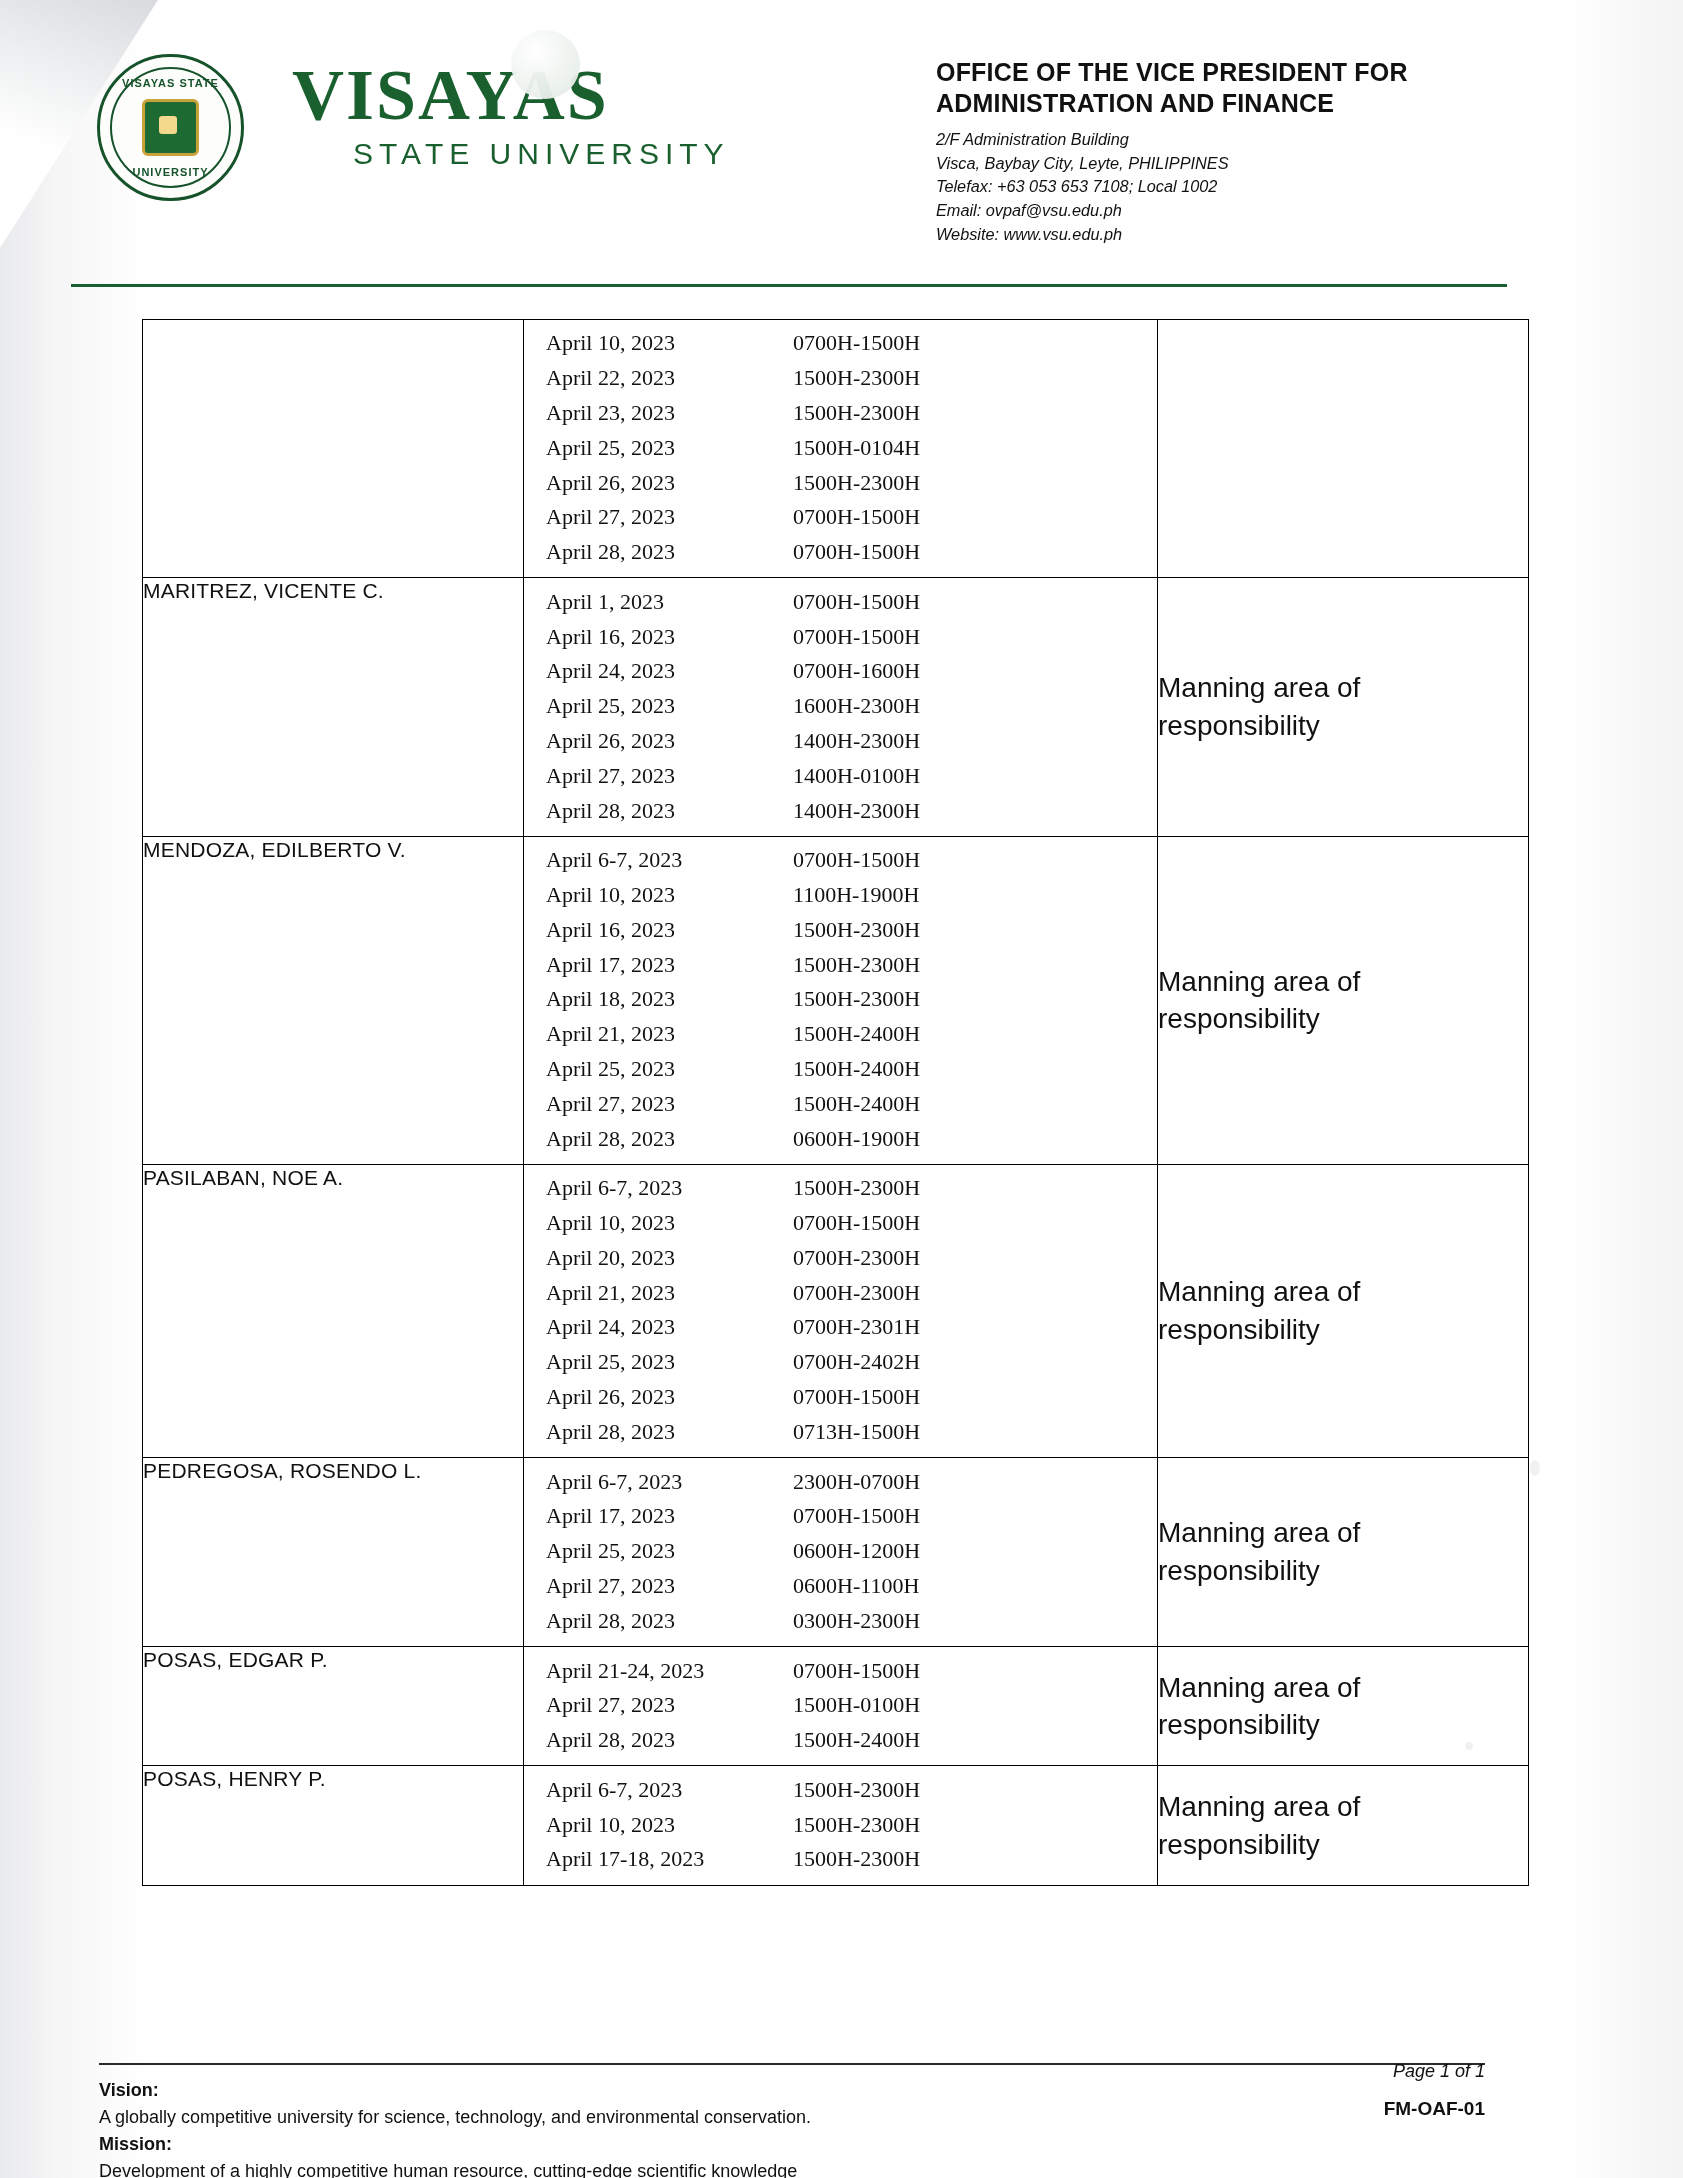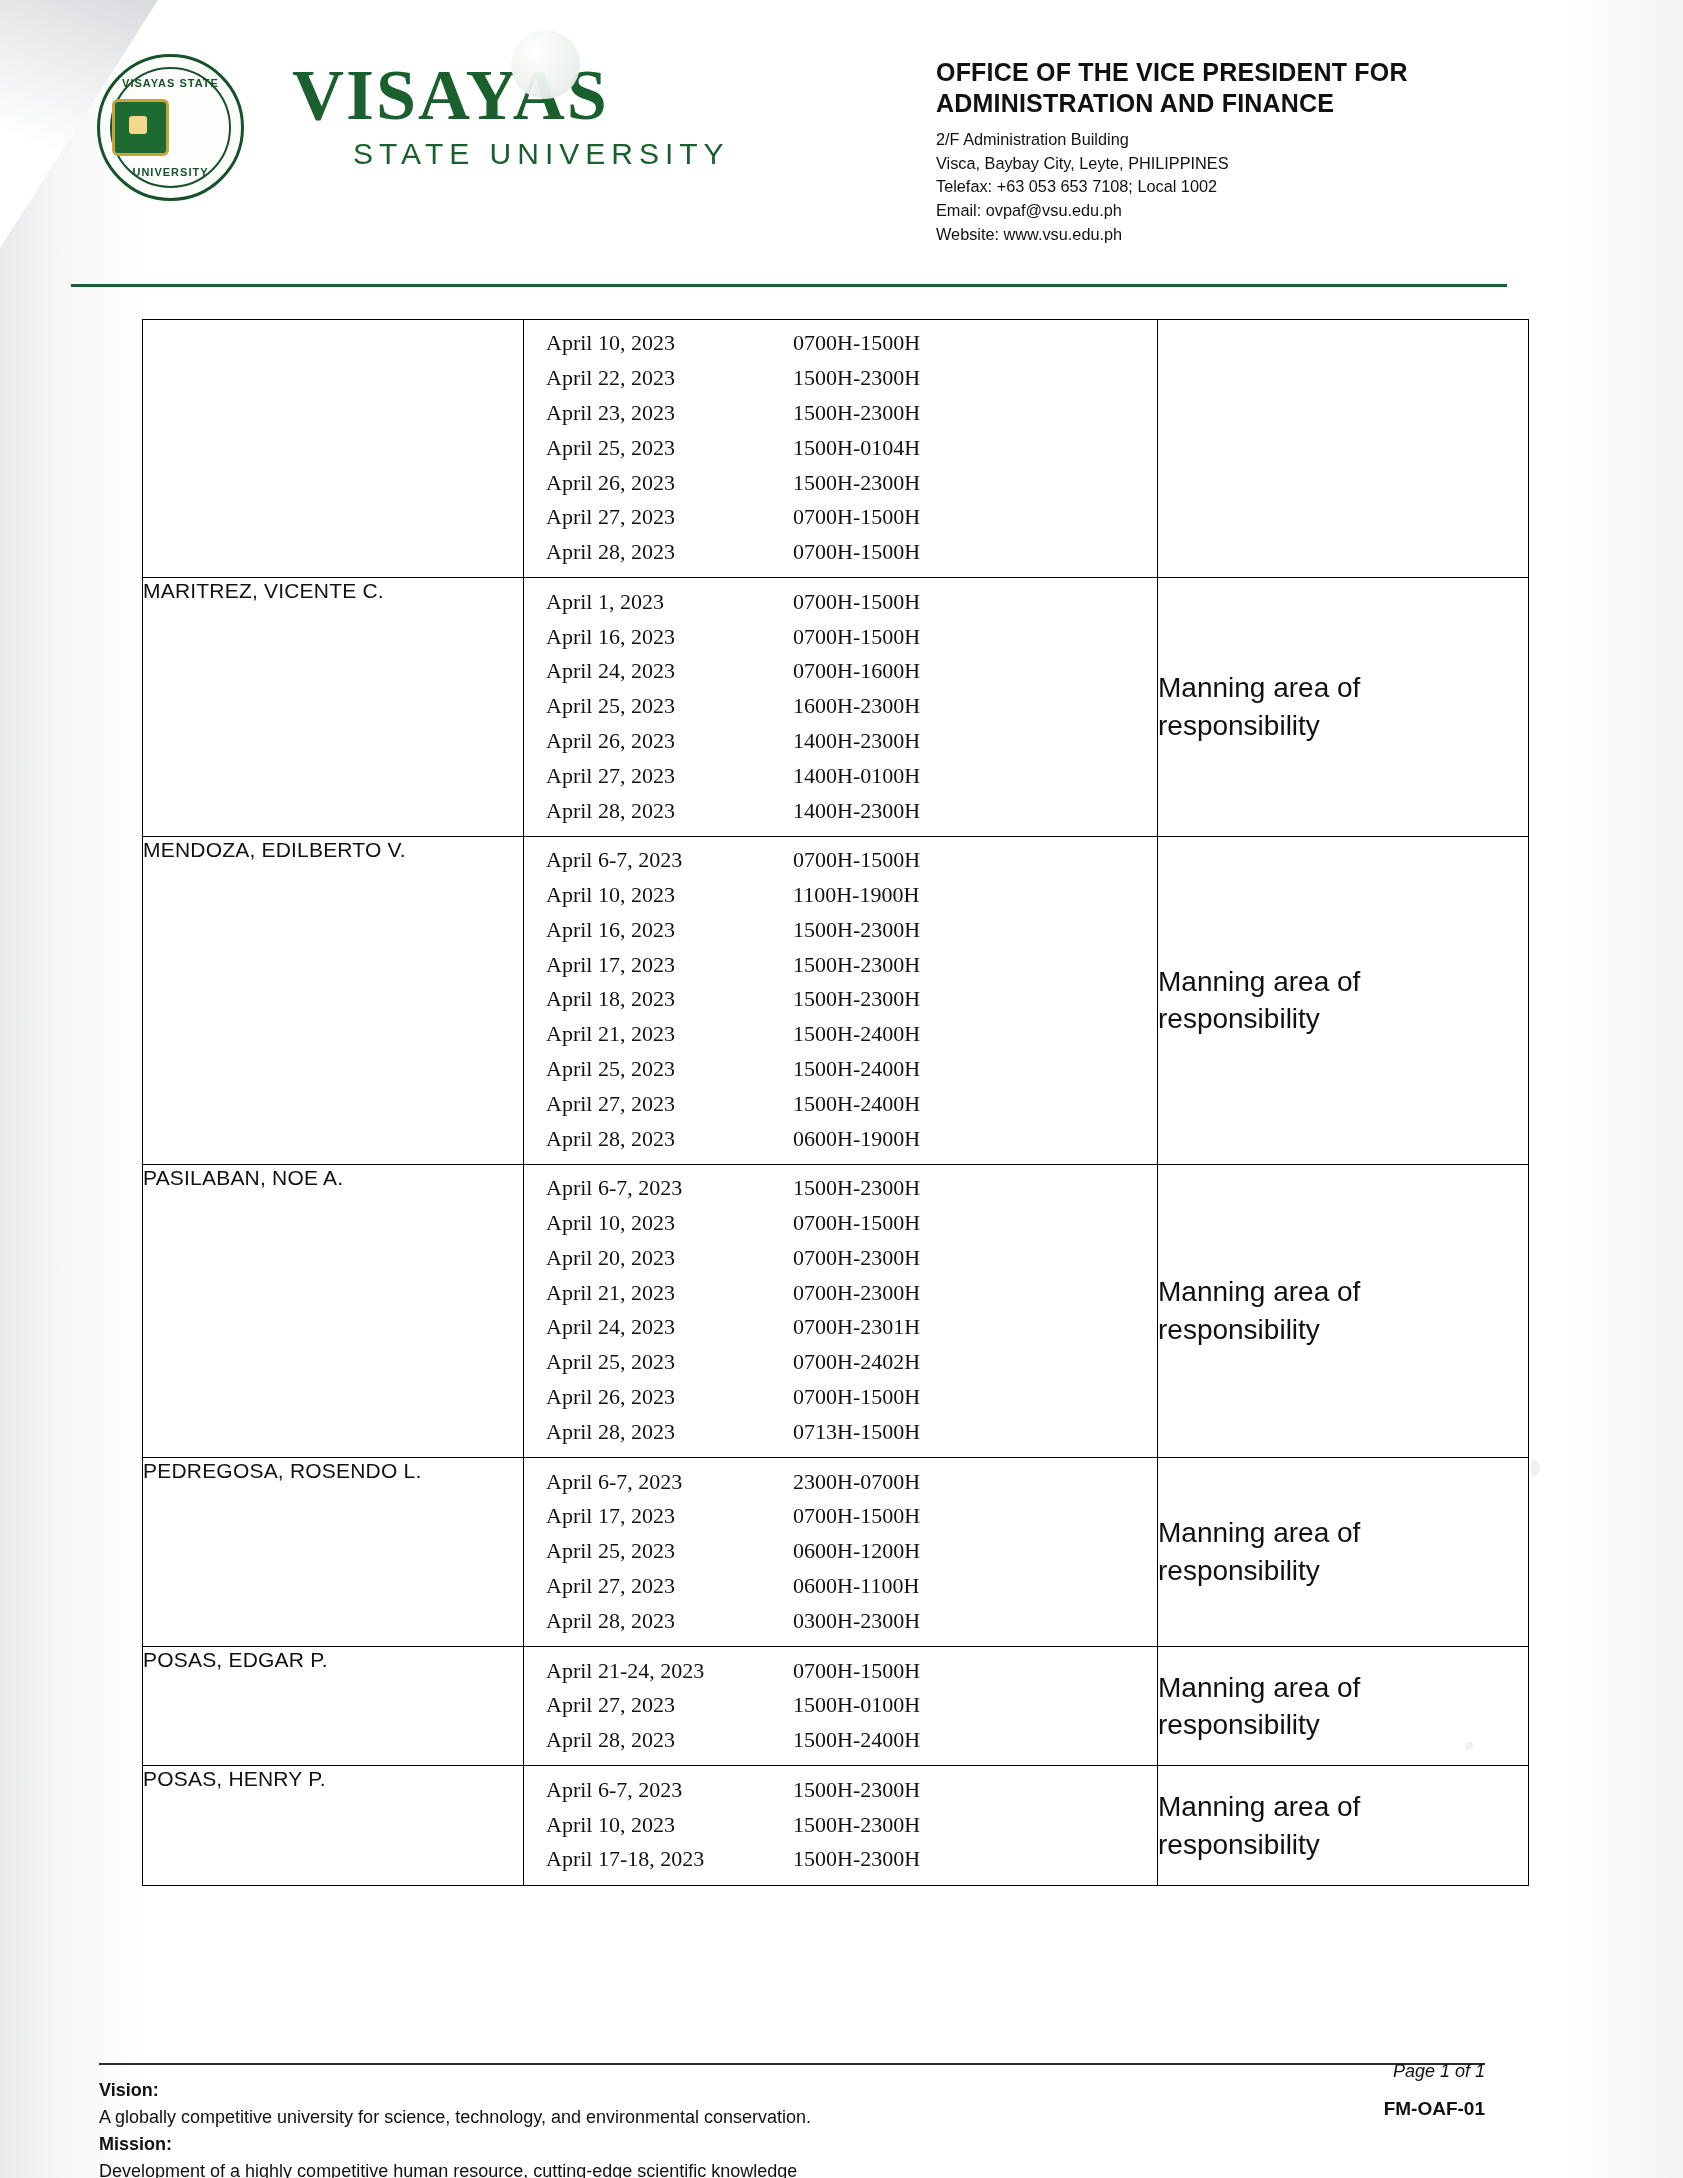--- a/index.html
+++ b/index.html
@@ -50,20 +50,21 @@
     display: flex;
     align-items: center;
     justify-content: center;
   }
   .logo-seal .ring2 {
     width: 117px; height: 117px;
     border-radius: 50%;
     border: 2px solid #16532b;
     display: flex;
     align-items: center;
+    justify-content: center;
     position: relative;
   }
   .logo-seal .inner-shield {
     width: 51px; height: 51px;
     background: #1d6b33;
     border: 3px solid #caa23a;
     border-radius: 6px;
     position: relative;
   }
   .logo-seal .inner-shield::after {
@@ -126,20 +127,21 @@
     font-weight: bold;
     line-height: 1.24;
     letter-spacing: 0.2px;
     color: #111;
   }
   .office-lines {
     margin-top: 9px;
     font-size: 16.3px;
     line-height: 1.45;
     color: #111;
+    font-style: italic;
   }
   .header-rule {
     position: absolute;
     left: 71px; top: 284px;
     width: 1436px;
     height: 3px;
     background: #1a5f2e;
   }
 
   

